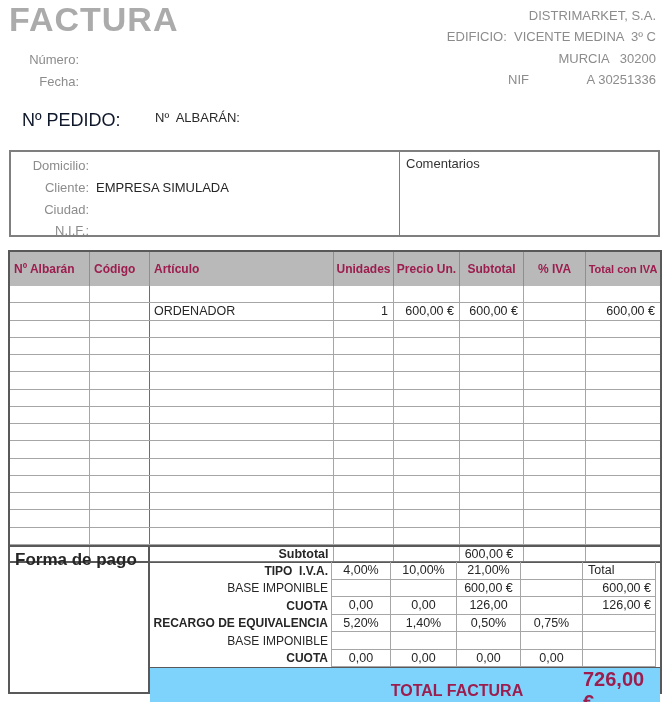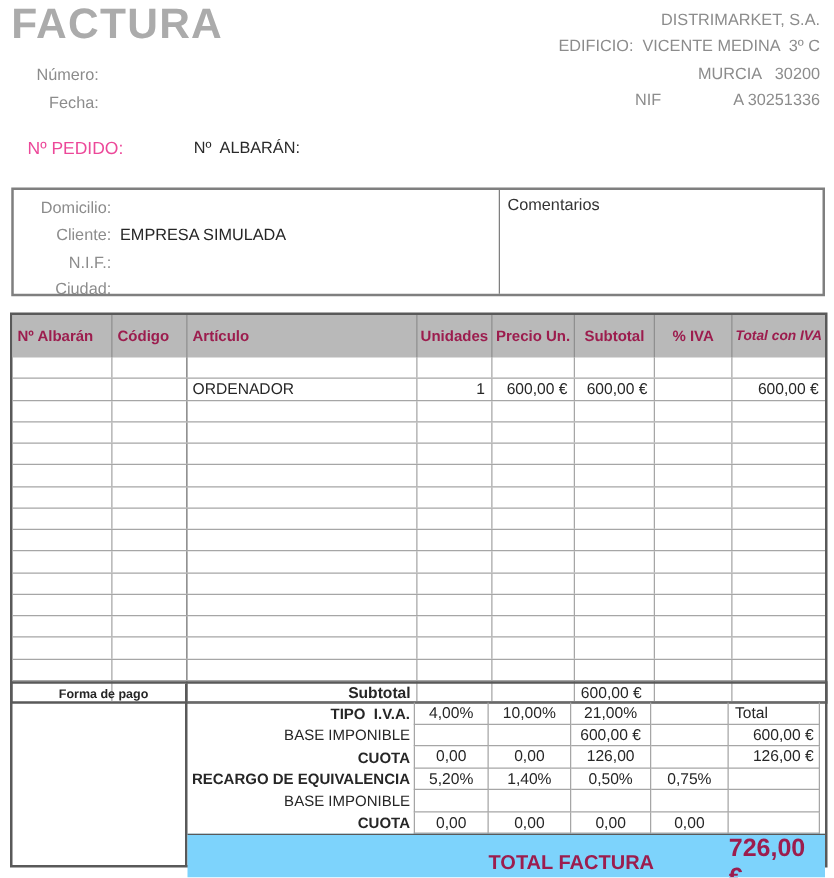--- a/index.html
+++ b/index.html
@@ -8,21 +8,21 @@
   .pre{white-space:pre;}
 
   
   .title{position:absolute;left:9px;top:0px;font-size:34px;font-weight:bold;
          color:#ababab;letter-spacing:1px;}
   .company{position:absolute;right:11px;top:5px;text-align:right;font-size:13px;
            color:#8c8c8c;line-height:21.3px;}
   .nif-row{display:flex;justify-content:space-between;width:148px;margin-left:auto;}
   .meta-labels{position:absolute;left:0;top:49px;width:79px;text-align:right;
                font-size:13px;color:#8c8c8c;line-height:22px;}
-  .pedido{position:absolute;left:22px;top:110px;font-size:14px;color:#ec4899;}
+  .pedido{position:absolute;left:22px;top:110px;font-size:18px;color:#0f172a;}
   .albaran{position:absolute;left:155px;top:110px;font-size:13px;color:#2a2a2a;}
 
   
   .client-box{position:absolute;left:9px;top:150px;width:651px;height:87px;
               border:2px solid #7f7f7f;box-sizing:border-box;font-size:13px;}
   .client-rows{position:absolute;left:0;top:3px;}
   .client-row{display:flex;height:21.7px;align-items:center;}
   .client-label{width:78px;text-align:right;color:#8c8c8c;}
   .client-value{margin-left:7px;color:#262626;}
   .client-divider{position:absolute;left:388px;top:0;bottom:0;width:1px;background:#7f7f7f;}
@@ -46,21 +46,21 @@
   .icell.dark-r{border-right-color:#6e6e6e;}
   .icell.left{padding-left:4px;justify-content:flex-start;}
   .icell.right{padding-right:5px;justify-content:flex-end;}
   .w0{width:80px}.w1{width:60px}.w2{width:184px}.w3{width:60px}
   .w4{width:66px}.w5{width:64px}.w6{width:62px}.w7{width:74px}
 
   
   .totals{position:absolute;left:8px;top:545px;width:654px;height:149px;
           border:2px solid #595959;box-sizing:border-box;display:flex;}
   .fpago{width:142px;box-sizing:border-box;border-right:2px solid #595959;
-         font-size:10px;font-weight:bold;padding:3px 0 0 5px;margin-left:32px;}
+         font-size:17px;font-weight:bold;padding:3px 0 0 5px;}
   .tot-right{flex:1;display:flex;flex-direction:column;font-size:12.5px;}
   .trowA{display:flex;height:18px;border-bottom:1px solid #7a7a7a;box-sizing:border-box;
          align-items:center;}
   .ta-label{width:307px;text-align:center;font-weight:bold;}
   .ta-value{width:64px;text-align:center;}
   .tgrid{display:flex;flex-direction:column;}
   .trow{display:flex;height:17.5px;}
   .tlabel{width:181px;box-sizing:border-box;display:flex;align-items:center;
           justify-content:flex-end;padding-right:3px;overflow:hidden;font-size:12px;}
   .tlabel.b{font-weight:bold;}
@@ -106,42 +106,42 @@
     <div class="client-rows">
         <div class="client-row">
           <div class="client-label">Domicilio:</div>
           <div class="client-value"></div>
         </div>
         <div class="client-row">
           <div class="client-label">Cliente:</div>
           <div class="client-value">EMPRESA SIMULADA</div>
         </div>
         <div class="client-row">
+          <div class="client-label">Ciudad:</div>
+          <div class="client-value"></div>
+        </div>
+        <div class="client-row">
           <div class="client-label">N.I.F.:</div>
-          <div class="client-value"></div>
-        </div>
-        <div class="client-row">
-          <div class="client-label">Ciudad:</div>
           <div class="client-value"></div>
         </div>
       </div>
     <div class="client-divider"></div>
     <div class="comments">Comentarios</div>
   </div>
 
   <div class="items">
     <div class="items-head">
         <div class="hcell w0 left">Nº Albarán</div>
         <div class="hcell w1 left dark-r">Código</div>
         <div class="hcell w2 left">Artículo</div>
         <div class="hcell w3 ctr">Unidades</div>
         <div class="hcell w4 ctr">Precio Un.</div>
         <div class="hcell w5 ctr">Subtotal</div>
         <div class="hcell w6 ctr">% IVA</div>
-        <div class="hcell w7 ctr" style="font-size: 11px; font-style: italic;">Total con IVA</div>
+        <div class="hcell w7 ctr" style="font-size: 11px;">Total con IVA</div>
       </div>
     <div class="items-body">
         <div class="irow">
           <div class="icell w0 left"></div>
           <div class="icell w1 left dark-r"></div>
           <div class="icell w2 left"></div>
           <div class="icell w3 right"></div>
           <div class="icell w4 right"></div>
           <div class="icell w5 right"></div>
           <div class="icell w6 right"></div>

